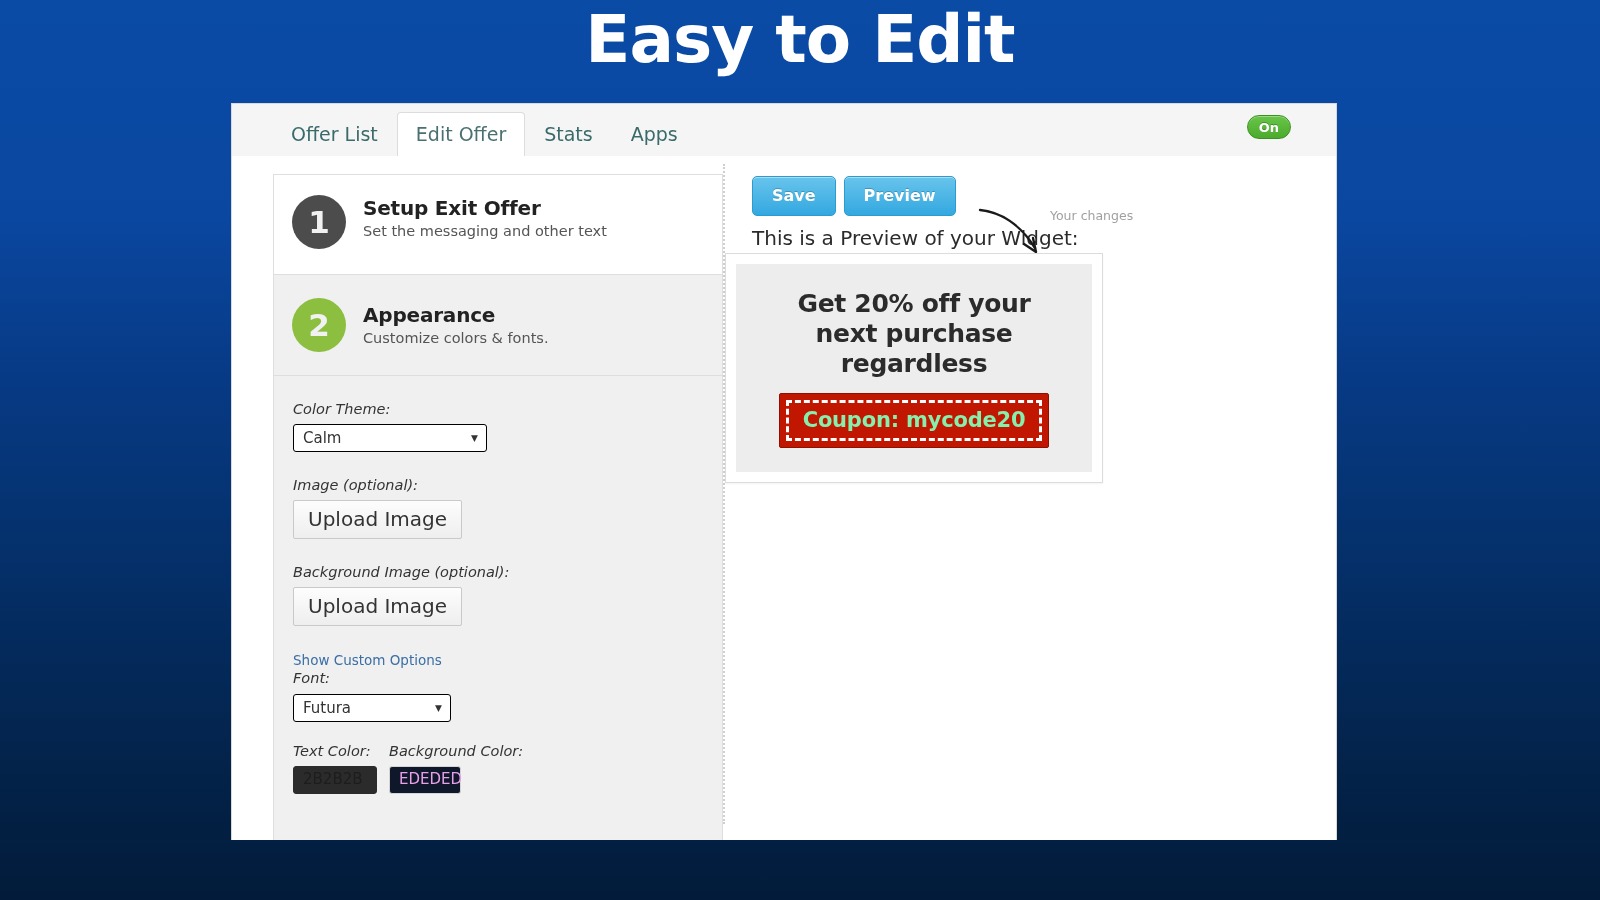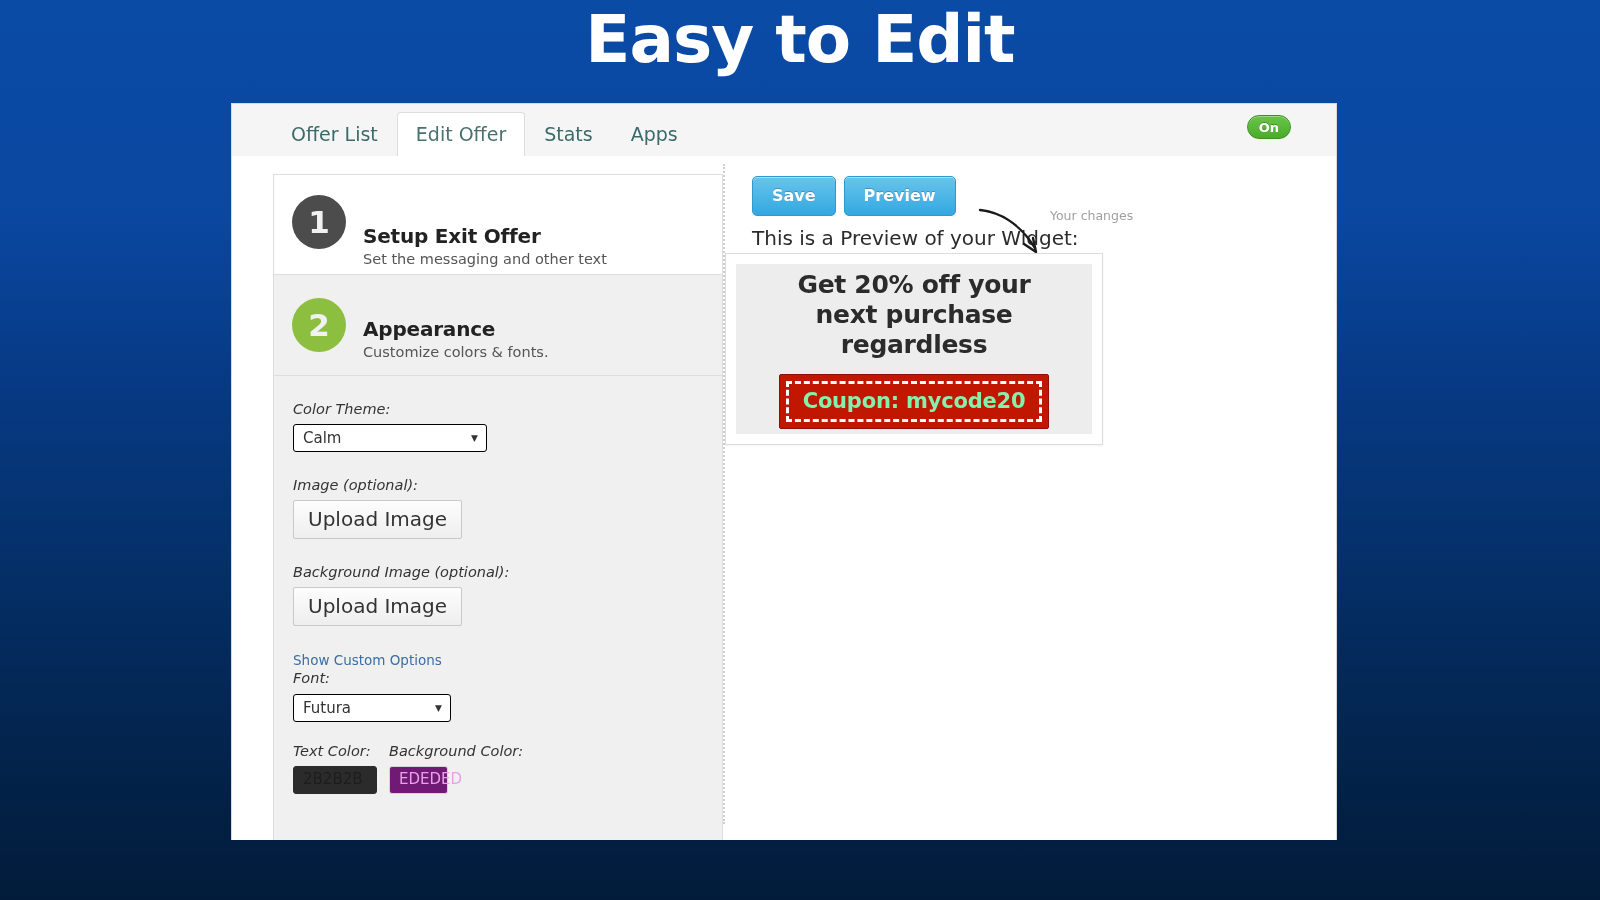--- a/index.html
+++ b/index.html
@@ -133,21 +133,20 @@
   }
   .step-num.dark { background: #4c4c4c; }
   .step-num.green { background: #8cbf3f; }
   .step-text { padding-top: 2px; }
   .step-title {
     font-size: 20px;
     font-weight: bold;
     color: #222222;
     letter-spacing: -.2px;
     line-height: 1.15;
-    margin-top: 28px;
   }
   .step-sub {
     font-size: 14.5px;
     color: #555555;
     line-height: 1.25;
     margin-top: 2px;
     max-width: 250px;
   }
 
   
@@ -228,24 +227,24 @@
     align-items: center;
     cursor: text;
   }
   .swatch.text-color {
     background: #2b2b2b;
     color: #1d1d1d;
     border: 1px solid #2b2b2b;
     width: 84px;
   }
   .swatch.bg-color {
-    background: #701a75;
+    background: #0f172a;
     color: #e8a0e8;
     border: 1px solid #d5d5d5;
-    width: 59px;
+    width: 72px;
   }
   .swatch.coupon-bg {
     background: #c11600;
     color: #efc9c4;
     border: 1px solid #a31100;
     width: 82px;
   }
 
   
   .action-row { display: flex; gap: 8px; margin-bottom: 11px; }
@@ -281,21 +280,21 @@
   .arrow-svg {
     position: absolute;
     left: 253px; top: 50px;
     pointer-events: none;
   }
 
   
   .widget {
     position: absolute;
     left: 0px; top: 97px;
-    width: 378px; height: 192px;
+    width: 378px; height: 230px;
     background: #ffffff;
     border: 1px solid #dcdcdc;
     padding: 10px;
     box-shadow: 0 1px 2px rgba(0,0,0,.05);
   }
   .widget-inner {
     background: #ededed;
     width: 100%; height: 100%;
     display: flex;
     flex-direction: column;

